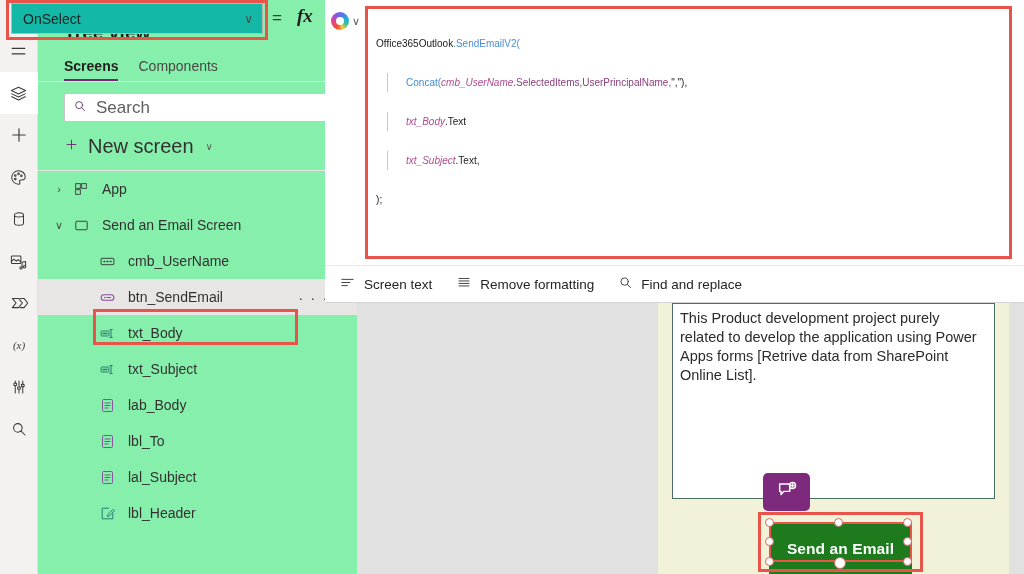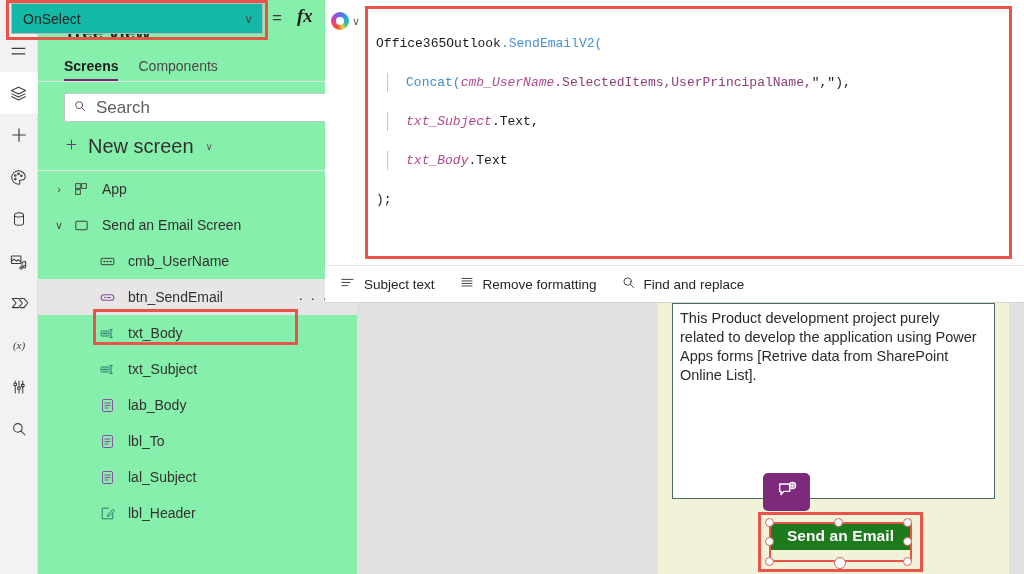--- a/index.html
+++ b/index.html
@@ -282,22 +282,22 @@
 
   #formula-code-wrap {
     flex: 1;
     margin-left: 5px;
     border: 3px solid #e8534a;
     box-sizing: border-box;
     padding: 5px 8px 8px 8px;
     min-height: 100px;
   }
   #formula-code {
-    font-family: Liberation Mono, monospace;
-    font-size: 13px;
+    font-family: Liberation Sans, sans-serif;
+    font-size: 10px;
     line-height: 19.5px;
     white-space: pre;
     color: #1a1a1a;
   }
   .ln { display: block; position: relative; }
   .ind1 { padding-left: 30px; }
   .guide {
     position: absolute;
     left: 11px; top: 0; bottom: 0;
     width: 1px;
@@ -414,21 +414,21 @@
     left: 405px;
     top: 516px;
     width: 155px;
     height: 52px;
     z-index: 4;
   }
   #send-btn {
     position: absolute;
     left: 6px; top: 6px;
     width: 143px;
-    height: 28px;
+    height: 53px;
     background: #1d7a1d;
     display: flex;
     align-items: center;
     justify-content: center;
     color: #ffffff;
     font-size: 15.5px;
     font-weight: 700;
     letter-spacing: .1px;
     cursor: pointer;
   }
@@ -744,36 +744,36 @@
 
     <div id="copilot-btn">
       <span id="copilot-orb"></span>
       <span id="copilot-chevron">∨</span>
     </div>
 
     <div id="formula-code-wrap">
       <div id="formula-code">
 <span class="ln"><span class="tok-plain">Office365Outlook</span><span class="tok-fn">.SendEmailV2(</span></span>
 <span class="ln ind1"><span class="guide"></span><span class="tok-ctrl">Concat(</span><span class="tok-ctlname">cmb_UserName</span><span class="tok-prop">.SelectedItems,UserPrincipalName,</span><span class="tok-plain">","</span><span class="tok-plain">),</span></span>
+<span class="ln ind1"><span class="guide"></span><span class="tok-ctlname">txt_Body</span><span class="tok-plain">.Text</span></span>
 <span class="ln ind1"><span class="guide"></span><span class="tok-ctlname">txt_Subject</span><span class="tok-plain">.Text,</span></span>
-<span class="ln ind1"><span class="guide"></span><span class="tok-ctlname">txt_Body</span><span class="tok-plain">.Text</span></span>
 <span class="ln"><span class="tok-plain">);</span></span>
       </div>
     </div>
   </div>
 
   <div id="formula-toolbar">
 
     <div class="fbtn">
       <span>
         <svg width="17" height="15" viewBox="0 0 24 24" stroke="#3b3a39" stroke-width="1.5" stroke-linecap="round">
           <path d="M3 7h18M3 12h13M3 17h9"></path>
         </svg>
       </span>
-      <span>Subject text</span>
+      <span>Screen text</span>
     </div>
 
     <div class="fbtn">
       <span>
         <svg width="16" height="15" viewBox="0 0 24 24" stroke="#3b3a39" stroke-width="1.5" stroke-linecap="round">
           <path d="M4 5.5h16M4 9.5h16M4 13.5h16M4 17.5h16"></path>
         </svg>
       </span>
       <span>Remove formatting</span>
     </div>

